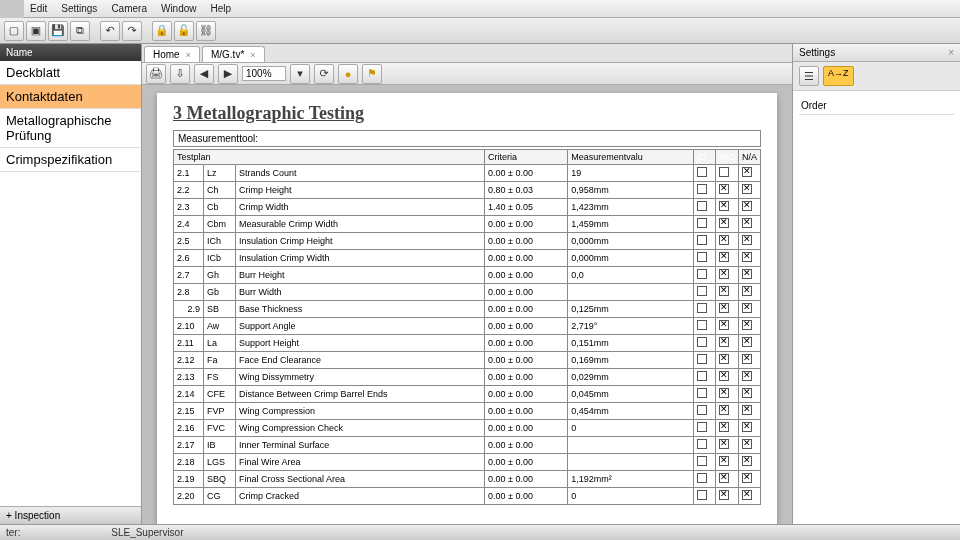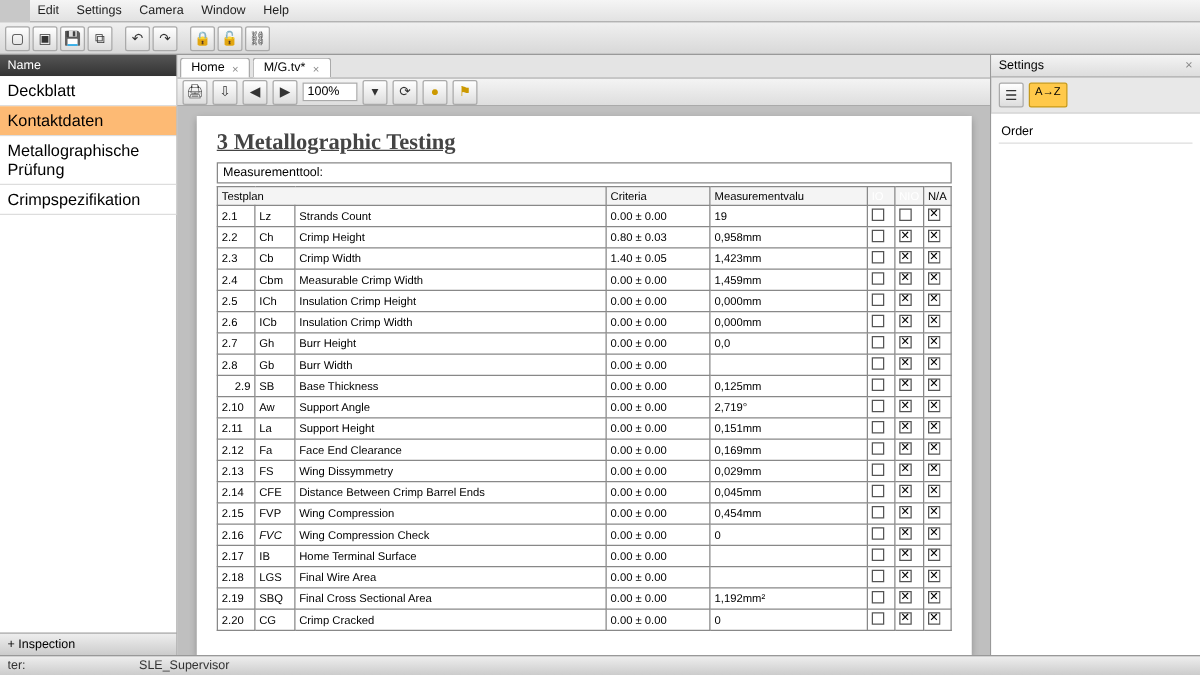--- a/index.html
+++ b/index.html
@@ -263,32 +263,32 @@
                 <td style="width: 32px;">FVP</td>
                 <td>Wing Compression</td>
                 <td>0.00 ± 0.00</td>
                 <td>0,454mm</td>
                 <td class="cbc"><span class="cb"></span></td>
                 <td class="cbc"><span class="cb ck"></span></td>
                 <td class="cbc"><span class="cb ck"></span></td>
               </tr>
               <tr>
                 <td style="width: 30px;">2.16</td>
-                <td style="width: 32px; font-style: italic;">FVC</td>
+                <td style="width: 32px;">FVC</td>
                 <td>Wing Compression Check</td>
                 <td>0.00 ± 0.00</td>
                 <td>0</td>
                 <td class="cbc"><span class="cb"></span></td>
                 <td class="cbc"><span class="cb ck"></span></td>
                 <td class="cbc"><span class="cb ck"></span></td>
               </tr>
               <tr>
                 <td style="width: 30px;">2.17</td>
                 <td style="width: 32px;">IB</td>
-                <td>Home Terminal Surface</td>
+                <td>Inner Terminal Surface</td>
                 <td>0.00 ± 0.00</td>
                 <td></td>
                 <td class="cbc"><span class="cb"></span></td>
                 <td class="cbc"><span class="cb ck"></span></td>
                 <td class="cbc"><span class="cb ck"></span></td>
               </tr>
               <tr>
                 <td style="width: 30px;">2.18</td>
                 <td style="width: 32px;">LGS</td>
                 <td>Final Wire Area</td>

